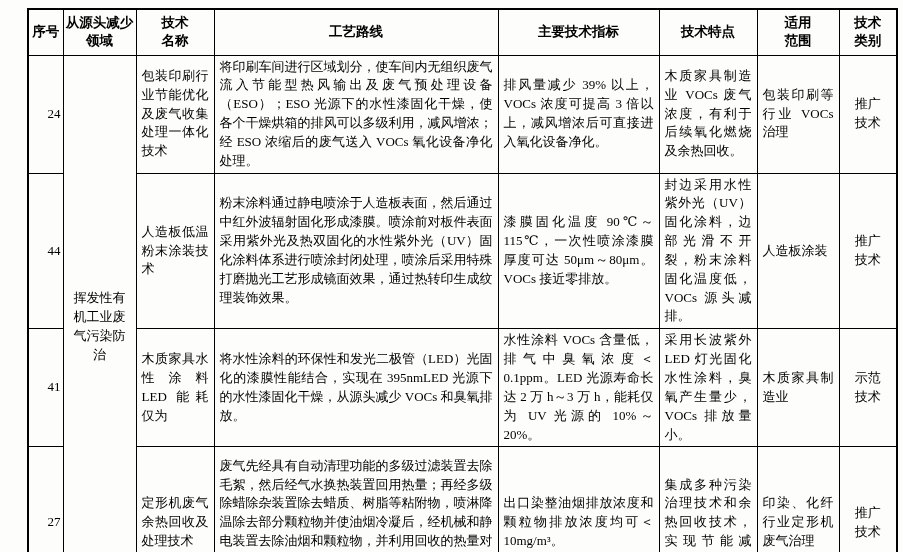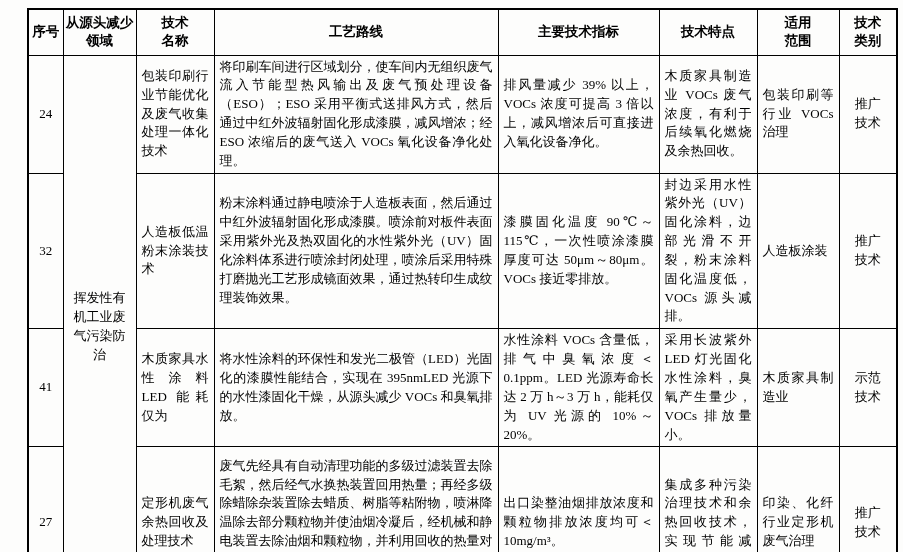--- a/index.html
+++ b/index.html
@@ -36,21 +36,21 @@
     text-align: center;
     line-height: 1.35;
     white-space: pre-line;
     padding: 2px 1px;
   }
   td {
     font-size: 13px;
     line-height: 1.45;
     padding: 2px 5px;
   }
-  td.center { text-align: center; padding: 2px 2px; }
+  td.center { text-align: right; padding: 2px 2px; }
   td.justify { text-align: justify; }
   td.preline { white-space: pre-line; text-align: center; }
   tr.hdr   { height: 46px; }
   tr.r24   { height: 112px; }
   tr.r25   { height: 126px; }
   tr.r26   { height: 104px; }
   tr.r27   { height: 152px; }
 </style>
 </head>
 <body>
@@ -79,29 +79,29 @@
       <th>技术特点</th>
       <th>适用
 范围</th>
       <th>技术
 类别</th>
     </tr>
     <tr class="r24">
       <td class="center">24</td>
       <td class="justify" rowspan="4" style="text-align:center;">挥发性有机工业废气污染防治</td>
       <td class="justify">包装印刷行业节能优化及废气收集处理一体化技术</td>
-      <td class="justify">将印刷车间进行区域划分，使车间内无组织废气流入节能型热风输出及废气预处理设备（ESO）；ESO 采用平衡式送排风方式，然后通过中红外波辐射固化形成漆膜，减风增浓；经 ESO 浓缩后的废气送入 VOCs 氧化设备净化处理。</td>
+      <td class="justify">将印刷车间进行区域划分，使车间内无组织废气流入节能型热风输出及废气预处理设备（ESO）；ESO 光源下的水性漆固化干燥，使各个干燥烘箱的排风可以多级利用，减风增浓；经 ESO 浓缩后的废气送入 VOCs 氧化设备净化处理。</td>
       <td class="justify">排风量减少 39% 以上，VOCs 浓度可提高 3 倍以上，减风增浓后可直接进入氧化设备净化。</td>
       <td class="justify">木质家具制造业 VOCs 废气浓度，有利于后续氧化燃烧及余热回收。</td>
       <td class="justify">包装印刷等行业 VOCs 治理</td>
       <td class="preline">推广
 技术</td>
     </tr>
     <tr class="r25">
-      <td class="center">32</td>
+      <td class="center">44</td>
       <td class="justify">人造板低温粉末涂装技术</td>
       <td class="justify">粉末涂料通过静电喷涂于人造板表面，然后通过中红外波辐射固化形成漆膜。喷涂前对板件表面采用紫外光及热双固化的水性紫外光（UV）固化涂料体系进行喷涂封闭处理，喷涂后采用特殊打磨抛光工艺形成镜面效果，通过热转印生成纹理装饰效果。</td>
       <td class="justify">漆膜固化温度 90℃～115℃，一次性喷涂漆膜厚度可达 50μm～80μm。VOCs 接近零排放。</td>
       <td class="justify">封边采用水性紫外光（UV）固化涂料，边部光滑不开裂，粉末涂料固化温度低，VOCs 源头减排。</td>
       <td class="justify">人造板涂装</td>
       <td class="preline">推广
 技术</td>
     </tr>
     <tr class="r26">
       <td class="center">41</td>

